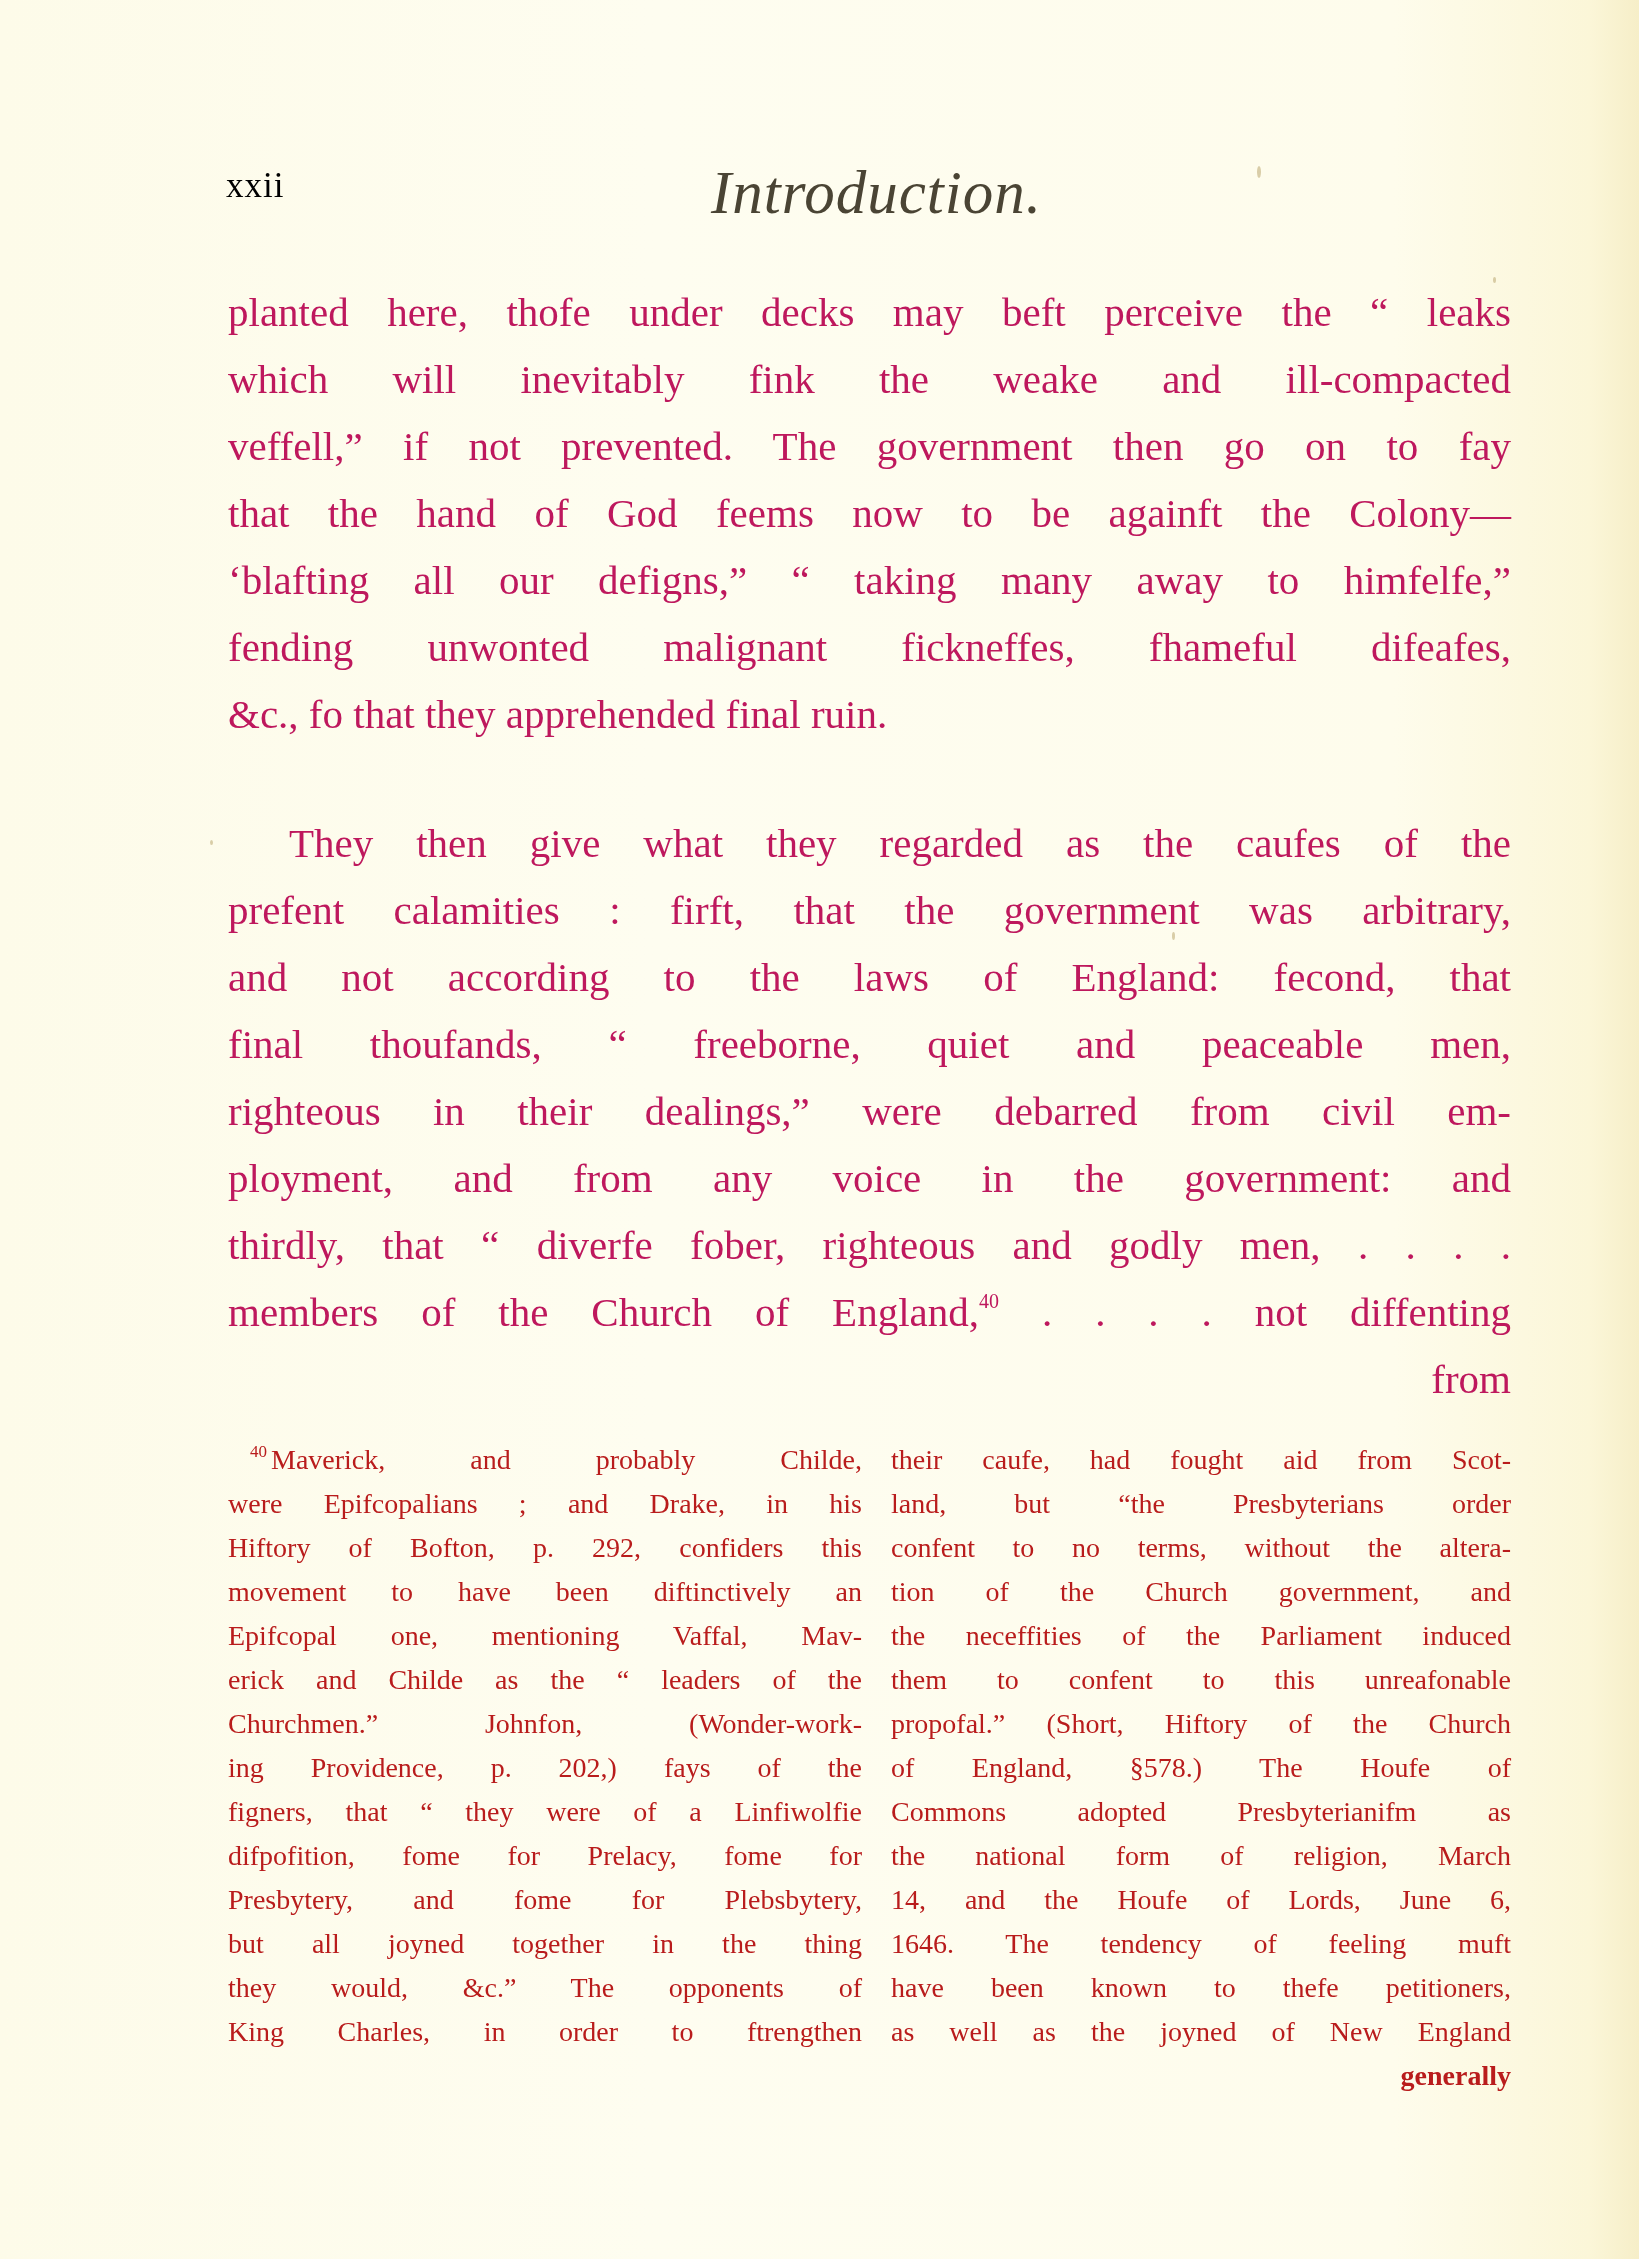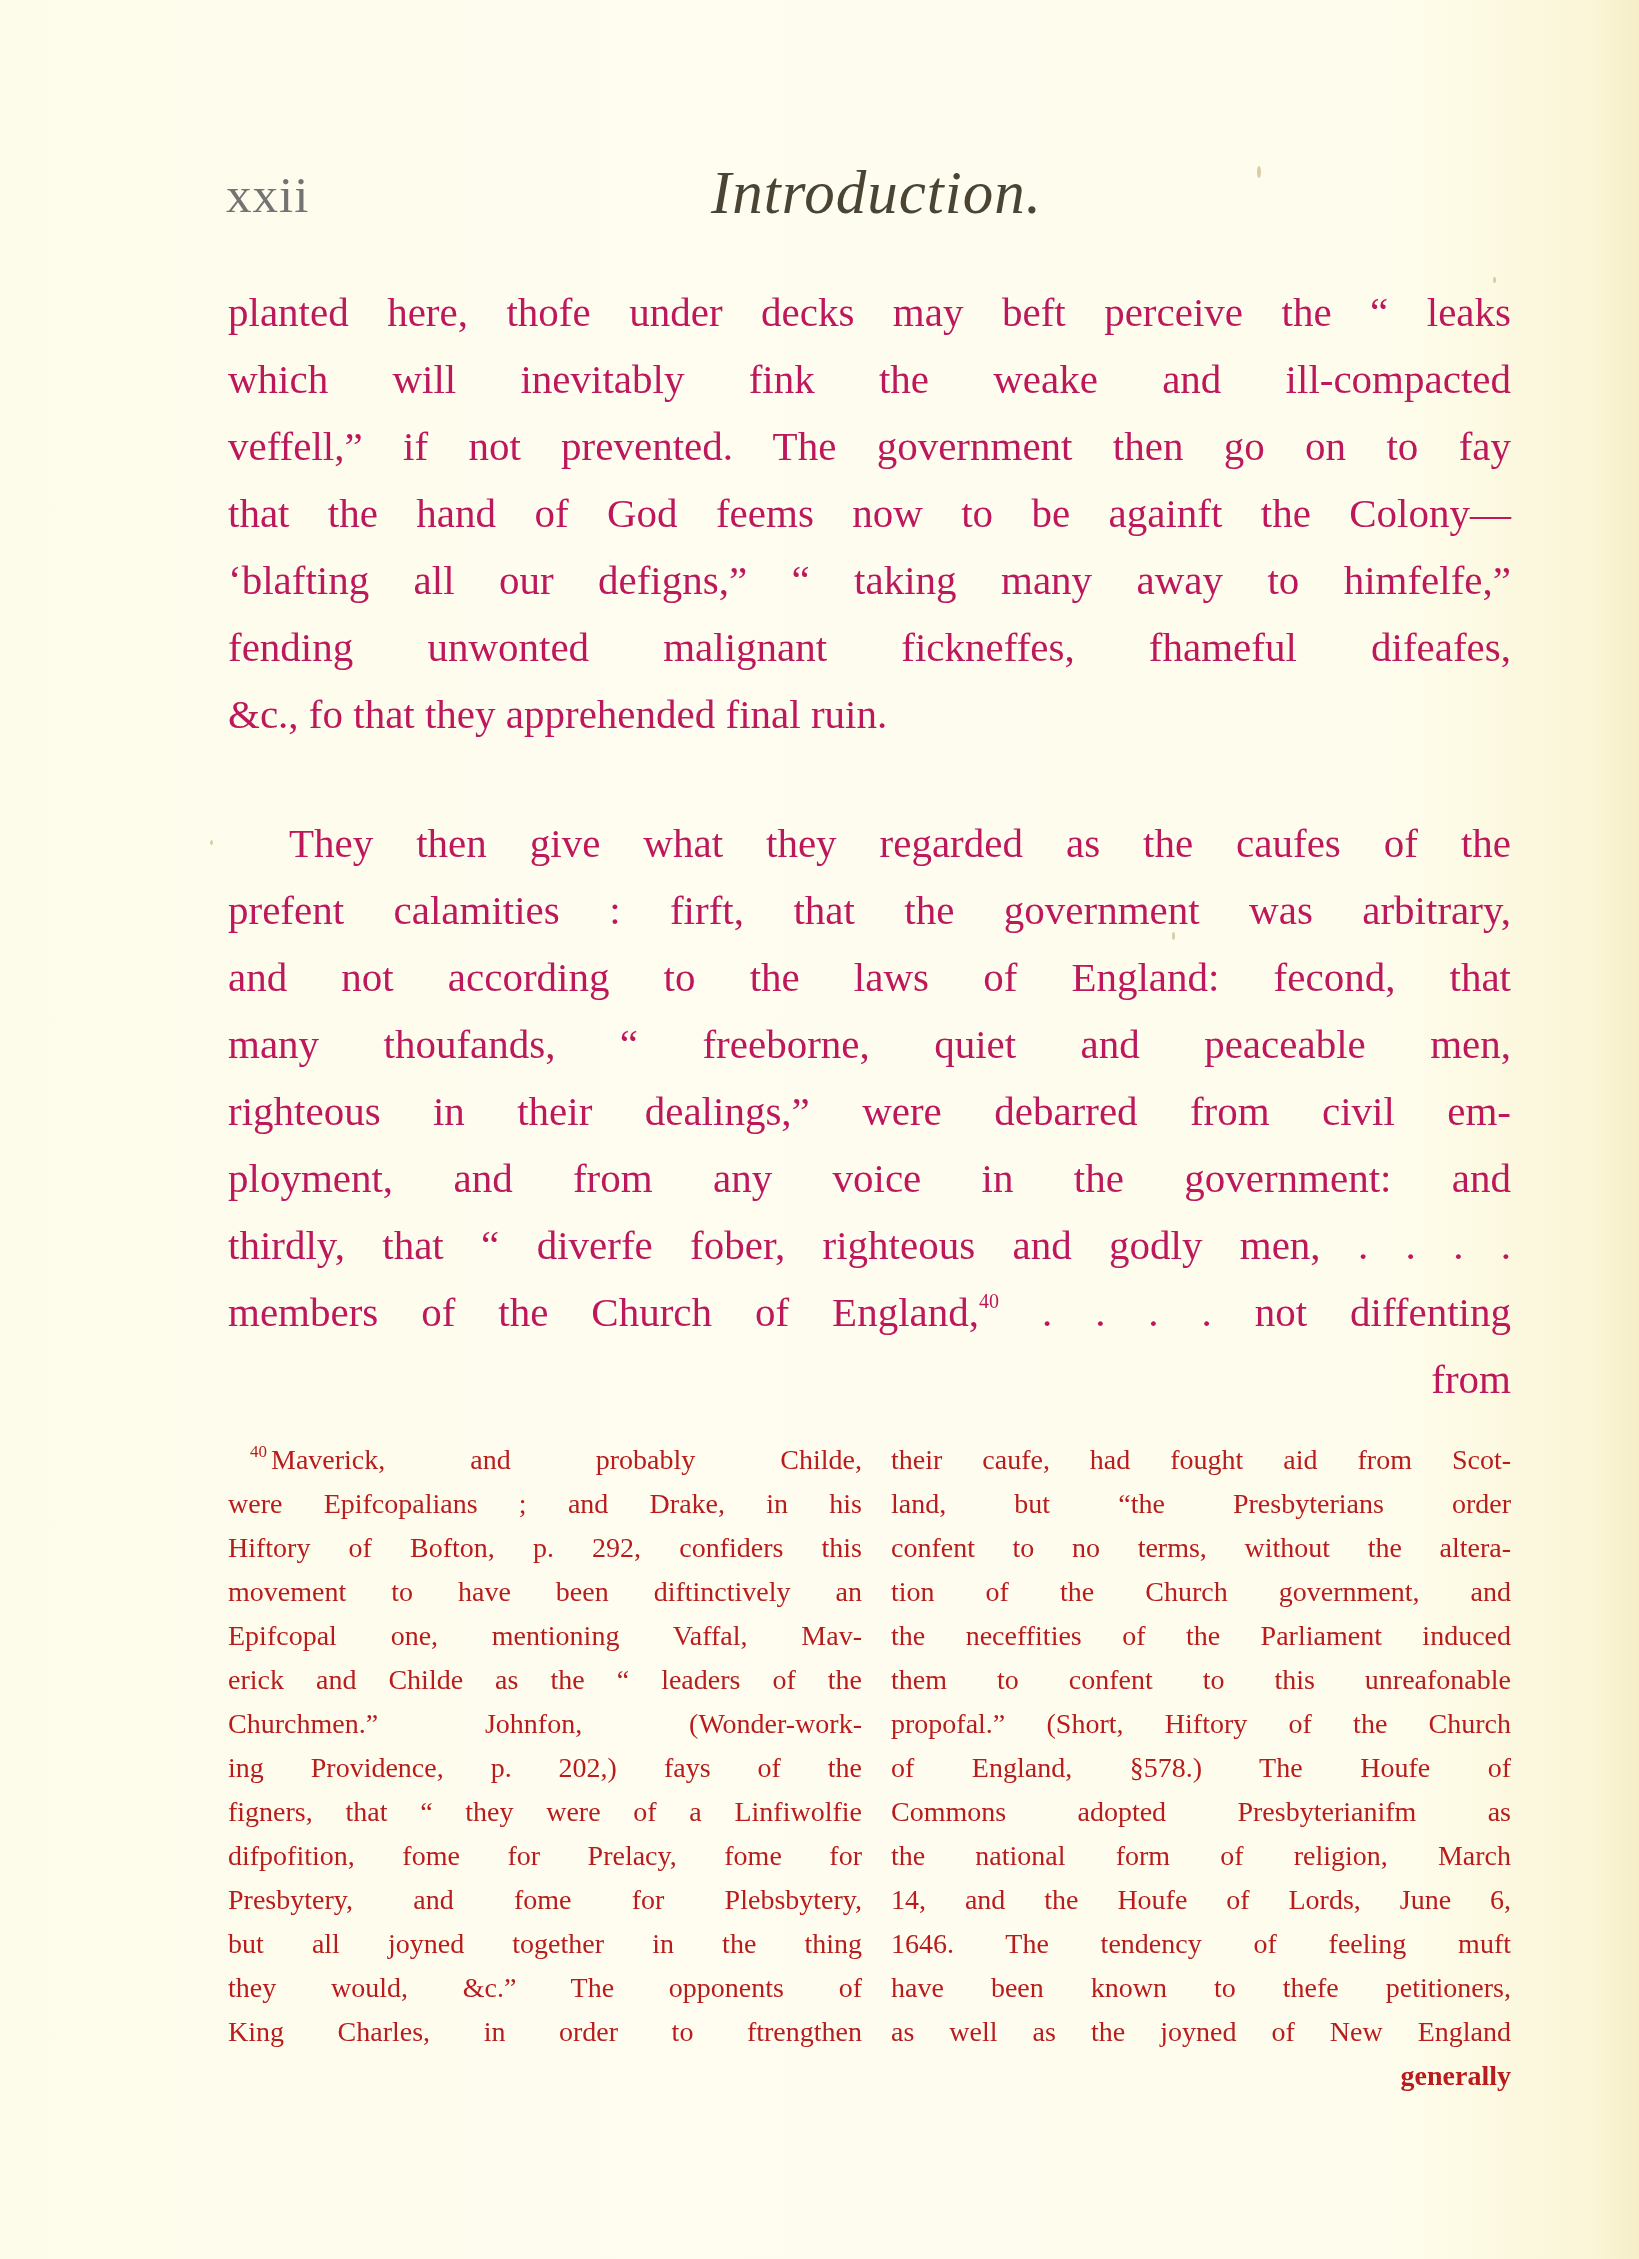--- a/index.html
+++ b/index.html
@@ -25,23 +25,23 @@
       position: absolute;
       left: 226px;
       top: 158px;
       width: 1287px;
       height: 79px;
     }
     .folio {
       position: absolute;
       left: 0;
       top: 8px;
-      font-size: 51px;
+      font-size: 35px;
       letter-spacing: 1px;
-      color: #737373;
+      color: #000000;
     }
     .head-title {
       position: absolute;
       left: 485px;
       top: 0;
       font-size: 61px;
       font-style: italic;
       color: #4a4434;
       letter-spacing: 1px;
     }
@@ -134,21 +134,21 @@
     <span class="body-line">that the hand of God feems now to be againft the Colony—</span>
     <span class="body-line">‘blafting all our defigns,” “ taking many away to himfelfe,”</span>
     <span class="body-line">fending unwonted malignant fickneffes, fhameful difeafes,</span>
     <span class="body-line last">&amp;c., fo that they apprehended final ruin.</span>
   </div>
 
   <div class="body-text para2">
     <span class="body-line indent">They then give what they regarded as the caufes of the</span>
     <span class="body-line">prefent calamities : firft, that the government was arbitrary,</span>
     <span class="body-line">and not according to the laws of England: fecond, that</span>
-    <span class="body-line">many thoufands, “ freeborne, quiet and peaceable men,</span>
+    <span class="body-line">final thoufands, “ freeborne, quiet and peaceable men,</span>
     <span class="body-line">righteous in their dealings,” were debarred from civil em-</span>
     <span class="body-line">ployment, and from any voice in the government: and</span>
     <span class="body-line">thirdly, that “ diverfe fober, righteous and godly men, . . . .</span>
     <span class="body-line"><span>members of the Church of England,</span><sup class="fnref">40</sup><span> . . . . not diffenting</span></span>
     <span class="body-line right">from</span>
   </div>
 
   <div class="footnotes">
     <div class="fn-col left">
       <span class="fn-line indent"><span class="fn-num">40</span><span>Maverick, and probably Childe,</span></span>

